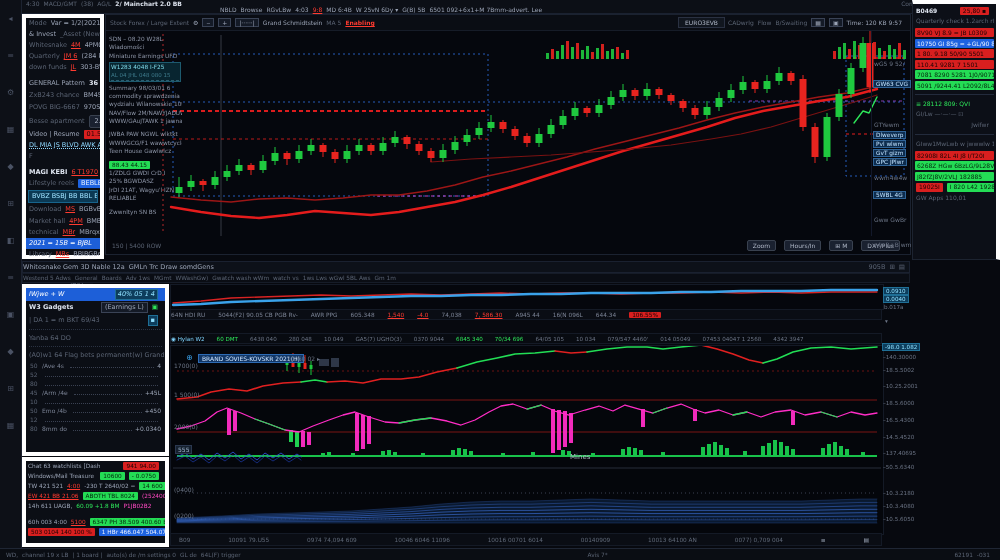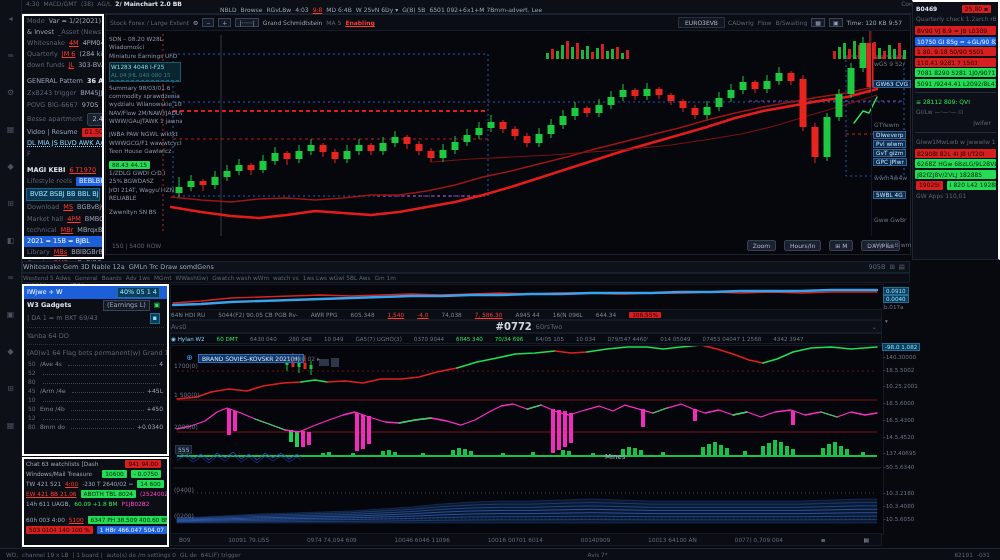--- a/index.html
+++ b/index.html
@@ -1,22 +1,22 @@
 <!DOCTYPE html>
 <html><head>
 <meta charset="utf-8">
 <style>
   html,body{margin:0;padding:0;background:#05070c;}
   #app{position:relative;width:1000px;height:560px;background:#07090f;overflow:hidden;
        font-family:"DejaVu Sans",sans-serif;color:#9aa3b5;font-size:7px;}
-  .panel{position:absolute;background:#0b0e15;border:2px solid #ffffff;box-sizing:border-box;}
+  .panel{position:absolute;background:#0b0e15;border:4px solid #ffffff;box-sizing:border-box;}
   
   .trow{display:flex;align-items:center;padding:1px 3px;line-height:1.4;font-size:6.5px;white-space:nowrap;overflow:hidden;}
   .trow.gap{margin-top:5px;}
-  .trow.hl{background:#1d5fd8;color:#fff;}
+  .trow.hl{background:#1d5fd8;color:#fff;font-style:italic;}
   .trow.cyanbar{background:#0b3954;border:1px solid #17648c;color:#9fe2ff;margin:1px 2px;}
   .trow.link .tk{color:#8fd8ff;text-decoration:underline dotted;}
   .trow.sep{border-top:1px dotted #2a3242;height:1px;padding:0;margin:2px 3px;}
   .trow.tealbox{display:block;border:1px solid #1d5a6e;background:#082530;margin:2px 1px;padding:2px 3px;}
   .trow.tealbox .tk{display:block;color:#7fd8e8;margin:0;}
   .trow.tealbox .tk.cybd{color:#3e7b8c;border-bottom:1px dashed #2a5c6e;font-size:5.5px;}
   .tk{margin-right:4px;}
   .dim{color:#5a6373;} .lt{color:#9aa3b5;} .wt{color:#dde3ee;font-weight:bold;}
   .red{color:#ff3b30;text-decoration:underline;} .green{color:#2ee65a;} .cy{color:#7fd4ff;} .magenta{color:#ff49c1;}
   .mla{margin-left:auto;}
@@ -151,21 +151,21 @@
         <div class="trow ">
           <span class="tk dim">down funds</span>
           <span class="tk red">JL</span>
           <span class="tk lt">303-BVADF-AN+ 0L07</span>
         </div>
         <div class="trow gap">
           <span class="tk lt">GENERAL Pattern</span>
           <span class="tk wt mla">36 A9140L</span>
         </div>
         <div class="trow ">
-          <span class="tk dim">ZxB243 trigger</span>
+          <span class="tk dim">ZxB243 chance</span>
           <span class="tk lt mla">BM45JJ 9 'JBY</span>
         </div>
         <div class="trow ">
           <span class="tk dim">POVG BIG-6667</span>
           <span class="tk lt">970S</span>
           <span class="tk box mla">▭▭▭▭</span>
         </div>
         <div class="trow ">
           <span class="tk dim">Besse apartment</span>
           <span class="tk btn mla">2.4kg L</span>
@@ -694,26 +694,20 @@
       <span class="tk ">605.348</span>
       <span class="tk red">1,540</span>
       <span class="tk red">-4.0</span>
       <span class="tk ">74,038</span>
       <span class="tk red">7, 586.30</span>
       <span class="tk ">A945 44</span>
       <span class="tk ">16(N 096L</span>
       <span class="tk ">644.34</span>
       <span class="tk chip-red">106.55%</span>
     </div>
-  <div id="bc-symbol" class="panel">
-      <span class="tk dim">Avs0</span>
-      <span class="tk sym mla">#0772</span>
-      <span class="tk dim">60rsTwo</span>
-      <span class="tk dim mla">⌄</span>
-    </div>
   <div id="bc-ticker" class="panel">
       <span class="tk cy">◉ Hylan W2</span>
       <span class="tk green">60 DMT</span>
       <span class="tk ">6438 040</span>
       <span class="tk ">280 048</span>
       <span class="tk ">10 049</span>
       <span class="tk ">GA5(7) UGHO(3)</span>
       <span class="tk ">0370 9044</span>
       <span class="tk green">6845 340</span>
       <span class="tk green">70/34 696</span>
@@ -826,21 +820,21 @@
       <rect x="148" y="13" width="10" height="7" fill="#394357" opacity="0.8"></rect>
       <rect x="160" y="12" width="8" height="9" fill="#394357" opacity="0.8"></rect>
     </svg>
   <div id="bc-overlay">
       <span class="absit " style="left: 4px; top: 17px;">1700(0)</span>
       <span class="absit " style="left: 4px; top: 46px;">1 500(0)</span>
       <span class="absit " style="left: 4px; top: 78px;">2000(0)</span>
       <span class="absit chipdark" style="left: 5px; top: 100px;">555</span>
       <span class="absit " style="left: 4px; top: 141px;">(0400)</span>
       <span class="absit " style="left: 4px; top: 167px;">(0200)</span>
-      <span class="absit lab" style="left: 399px; top: 108px; padding-left: 36px;">Mines</span>
+      <span class="absit lab" style="left: 364px; top: 108px; padding-left: 36px;">Mines</span>
       <span class="absit globe" style="left: 16px; top: 8px;">⊕</span>
       <span class="absit bluelab" style="left: 28px; top: 9px;">BRAND SOVIES-KOVSKR 2021(H)</span>
       <span class="absit " style="left: 118px; top: 10px;">(0050 02 ▸</span>
     </div>
   <div id="bc-xaxis" class="panel">
       <span class="tk ">B09</span>
       <span class="tk ">10091 79.U55</span>
       <span class="tk ">0974 74,094 609</span>
       <span class="tk ">10046 6046 11096</span>
       <span class="tk ">10016 00701 6014</span>

